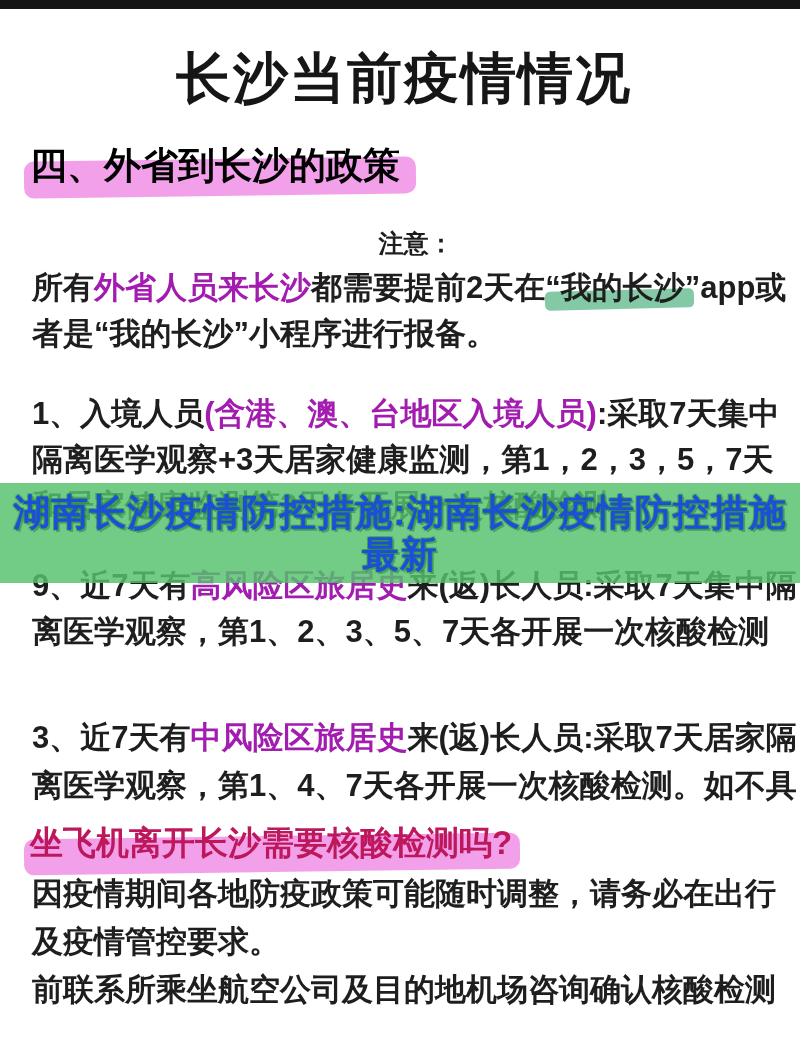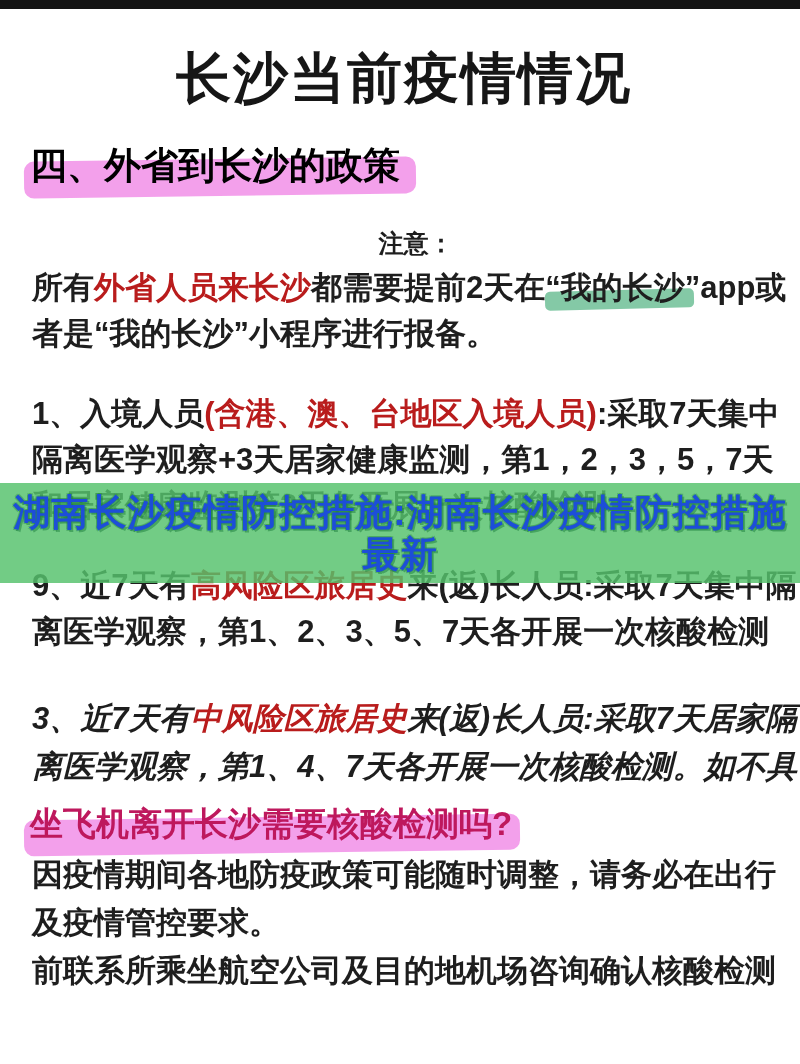--- a/index.html
+++ b/index.html
@@ -53,25 +53,25 @@
     padding-left:32px;
     font-size:31px;
     font-weight:600;
     line-height:46px;
     white-space:nowrap;
     color:#1e1e1e;
   }
   .block{margin-top:0;}
   .mt-item1{margin-top:34px;}
   .mt-item2{margin-top:34px;}
-  .mt-item3{margin-top:40px;font-style:italic;}
+  .mt-item3{margin-top:59px;}
   .mt-item3 .line{line-height:48px;}
   .footer-para .line{line-height:48px;}
   .footer-para{margin-top:6px;}
-  .red{color:#b91c1c;}
+  .red{color:#a21caf;}
   .hl-green-wrap{position:relative;display:inline-block;}
   .marker-green{
     position:absolute;
     left:0px;right:6px;
     top:54%;
     height:19px;
     background:#6fbf97;
     opacity:.85;
     border-radius:5px;
     transform:rotate(-1.4deg);

